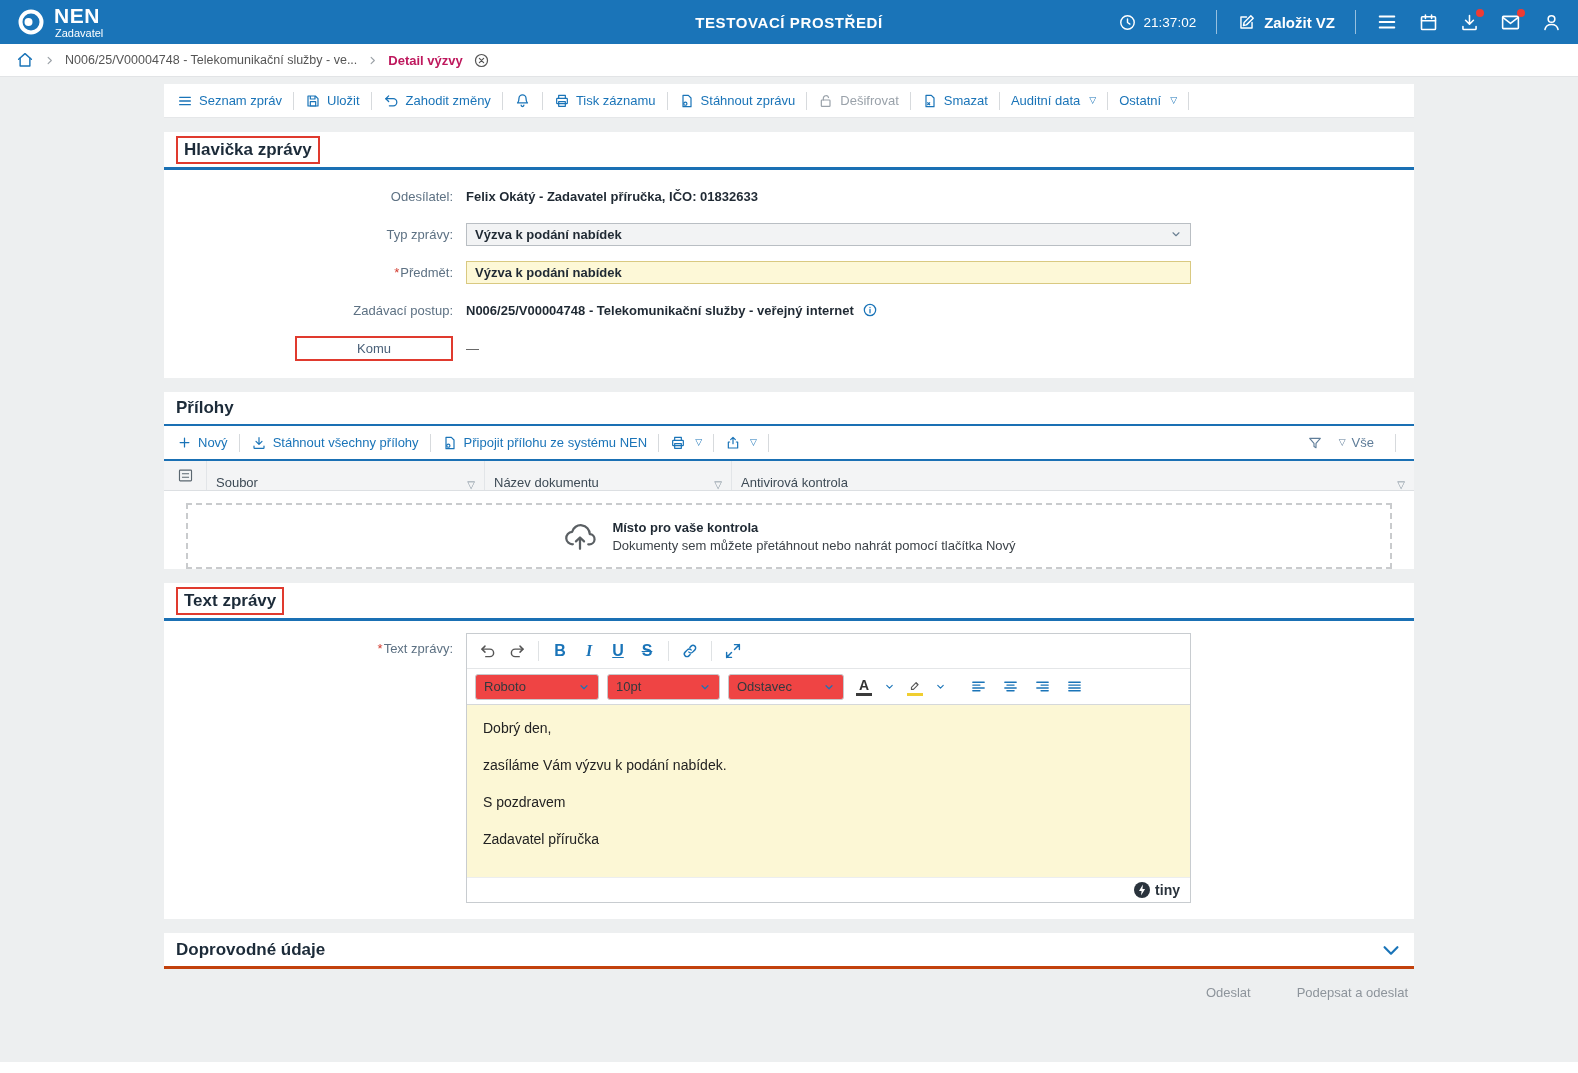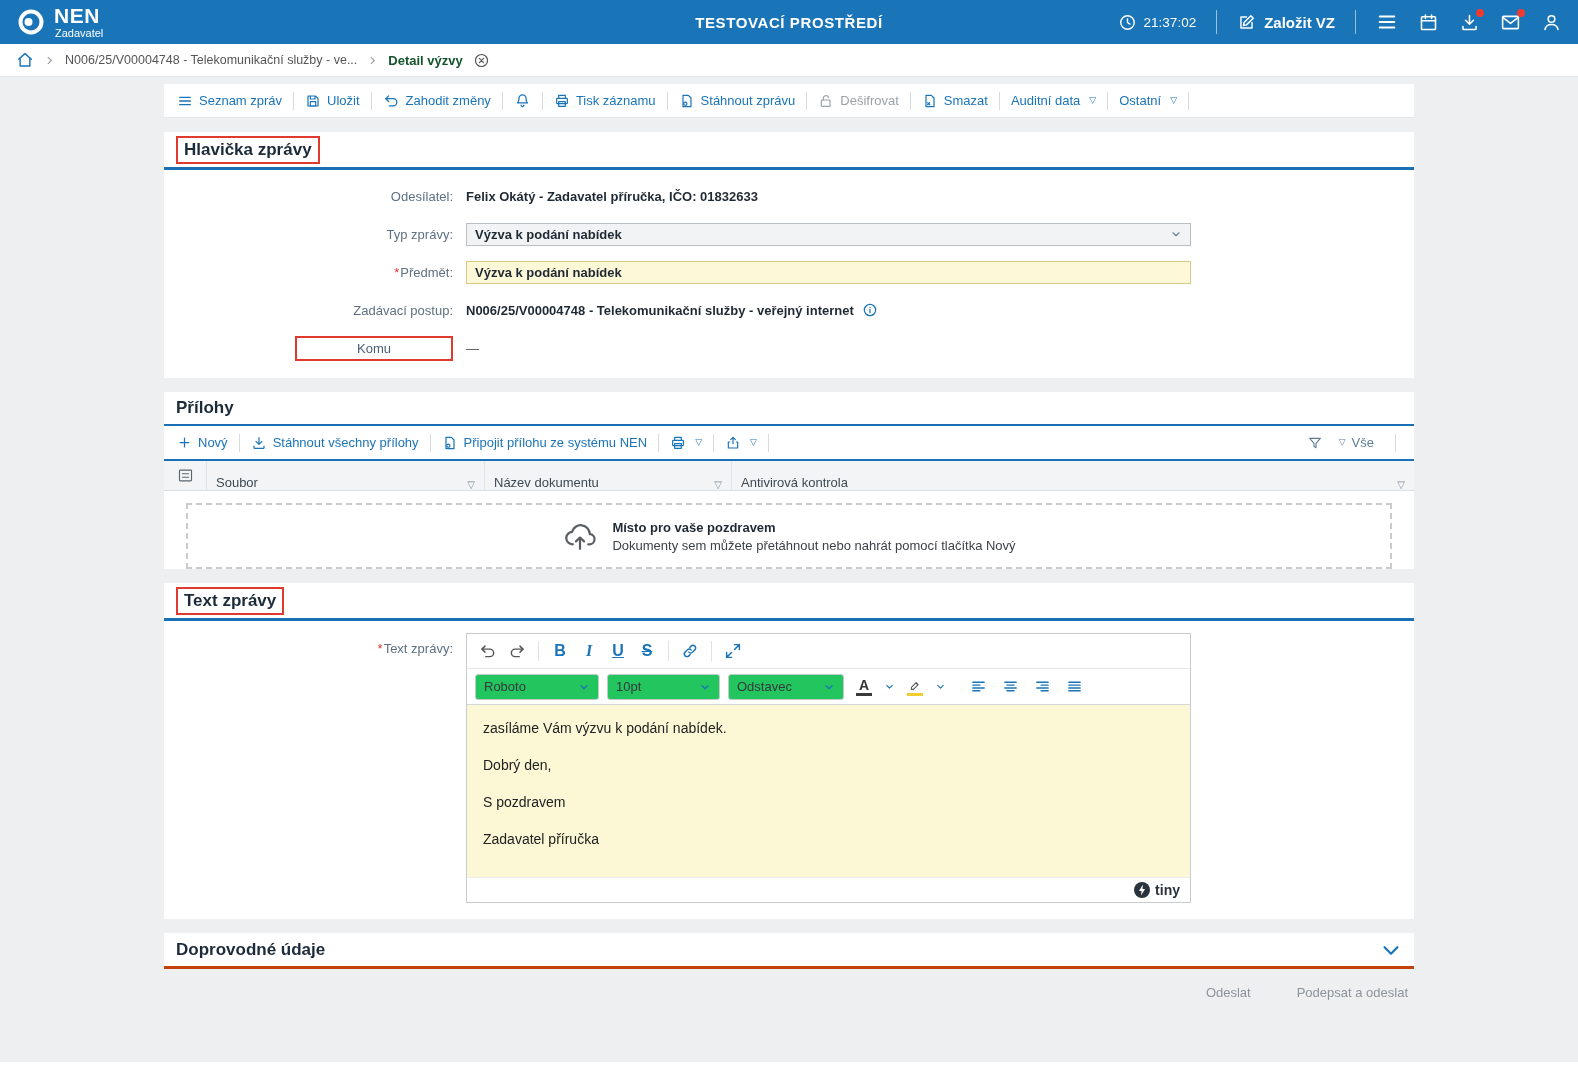--- a/index.html
+++ b/index.html
@@ -16,21 +16,21 @@
   .top-right{margin-left:auto;display:flex;align-items:center;gap:20px}
   .clockwrap{display:flex;align-items:center;gap:7px;font-size:13.5px}
   .vzbtn{display:flex;align-items:center;gap:8px;font-size:15px;font-weight:bold;cursor:pointer}
   .vsep{width:1px;height:24px;background:rgba(255,255,255,.55)}
   .tico{position:relative;cursor:pointer;display:block}
   .badge{position:absolute;top:-3px;right:-4px;width:8px;height:8px;border-radius:50%;background:#ef3b33}
 
   
   .breadcrumb{height:33px;background:#fff;display:flex;align-items:center;padding:0 16px;gap:10px;font-size:12.5px;color:#555;border-bottom:1px solid #e2e4e6}
   .crumb{cursor:pointer}
-  .crumb-current{font-weight:bold;color:#14532d;font-size:13px}
+  .crumb-current{font-weight:bold;color:#be185d;font-size:13px}
   .crumb-sep{color:#9aa0a6}
 
   
   .content{width:1250px;margin:7px auto 0}
   .panel{background:#fff;margin-bottom:14px}
 
   
   .cmdbar{display:flex;align-items:center;height:34px;padding:0 10px;background:#fff;border-bottom:1px solid #e5e7e9}
   .cmd{display:flex;align-items:center;gap:6px;color:#1a74b8;cursor:pointer;padding:0 3px;white-space:nowrap}
   .cmd.disabled{color:#9aa2aa;cursor:default}
@@ -74,21 +74,21 @@
   .drop-title{font-weight:bold;color:#1f2933}
   .drop-sub{color:#3c4248}
 
   
   .editor{width:725px;border:1px solid #c8ccd0;background:#fff}
   .etb1{display:flex;align-items:center;height:35px;padding:0 8px;border-bottom:1px solid #e4e6e8;gap:3px}
   .etb2{display:flex;align-items:center;height:36px;padding:0 8px;border-bottom:1px solid #d5d8da;gap:8px}
   .ebtn{min-width:26px;height:26px;display:flex;align-items:center;justify-content:center;border-radius:3px;color:#1a74b8;cursor:pointer;font-weight:bold;font-size:15px}
   .ebtn.gray{color:#555}
   .e-sep{width:1px;height:20px;background:#dfe2e4;margin:0 5px}
-  .esel{height:26px;border:1px solid #c6c9cc;border-radius:3px;background:#22c55e;display:flex;align-items:center;justify-content:space-between;padding:0 8px;color:#34393e;cursor:pointer}
+  .esel{height:26px;border:1px solid #c6c9cc;border-radius:3px;background:#ef4444;display:flex;align-items:center;justify-content:space-between;padding:0 8px;color:#34393e;cursor:pointer}
   .esel.w1{width:124px}.esel.w2{width:113px}.esel.w3{width:116px}
   .colorbtn{display:flex;flex-direction:column;align-items:center;justify-content:center;width:24px;height:26px;cursor:pointer}
   .colorbtn .bar{width:16px;height:3px;margin-top:1px}
   .bar-fore{background:#3b3b3b}
   .bar-hilite{background:#f0ce30}
   .acletter{font-weight:bold;font-size:14px;color:#333;line-height:14px}
   .aligngroup{display:flex;align-items:center;gap:15px;margin-left:16px;color:#1a74b8}
   .editor-content{height:172px;background:#fcf7d5;padding:15px 16px;overflow:hidden}
   .editor-content p{margin:0 0 21px;font-size:14px;color:#222}
   .estatus{height:25px;display:flex;align-items:center;justify-content:flex-end;gap:5px;padding:0 10px;border-top:1px solid #eceeef;background:#fff}
@@ -413,21 +413,21 @@
       </div>
     </div>
     <div class="dropzone">
       <span style="color:#5a5f63">
         <svg width="36" height="30" viewBox="0 0 24 20" fill="none" stroke="currentColor" stroke-width="1.5" stroke-linecap="round" stroke-linejoin="round">
             <path d="M17.5 15.5h.6a3.4 3.4 0 0 0 .4-6.8A6 6 0 0 0 6.7 7.3 4.1 4.1 0 0 0 7.2 15.5"></path>
             <path d="M12 18.5v-7M9.3 13.6L12 11l2.7 2.6"></path>
           </svg>
       </span>
       <div class="drop-txt">
-        <span class="drop-title">Místo pro vaše pozdravem</span>
+        <span class="drop-title">Místo pro vaše kontrola</span>
         <span class="drop-sub">Dokumenty sem můžete přetáhnout nebo nahrát pomocí tlačítka Nový</span>
       </div>
     </div>
   </div>
 
   <div class="panel">
     <div class="section-head">
       <span class="red-box">
         <span class="section-title">Text zprávy</span>
       </span>
@@ -533,22 +533,22 @@
                   </svg>
               </span>
               <span>
                 <svg width="17" height="17" viewBox="0 0 24 24" fill="none" stroke="currentColor" stroke-width="2" stroke-linecap="round">
                     <path d="M4 6h16M4 10h16M4 14h16M4 18h16"></path>
                   </svg>
               </span>
             </span>
           </div>
           <div class="editor-content">
+            <p>Dobrý den,</p>
             <p>zasíláme Vám výzvu k podání nabídek.</p>
-            <p>Dobrý den,</p>
             <p>S pozdravem</p>
             <p>Zadavatel příručka</p>
           </div>
           <div class="estatus">
             <span>
               <svg width="16" height="16" viewBox="0 0 16 16">
                   <circle cx="8" cy="8" r="8" fill="#2a333c"></circle>
                   <path d="M8.9 2.5L5 9h2.6L7 13.5 11.1 7H8.5l.4-4.5z" fill="#fff"></path>
                 </svg>
             </span>

